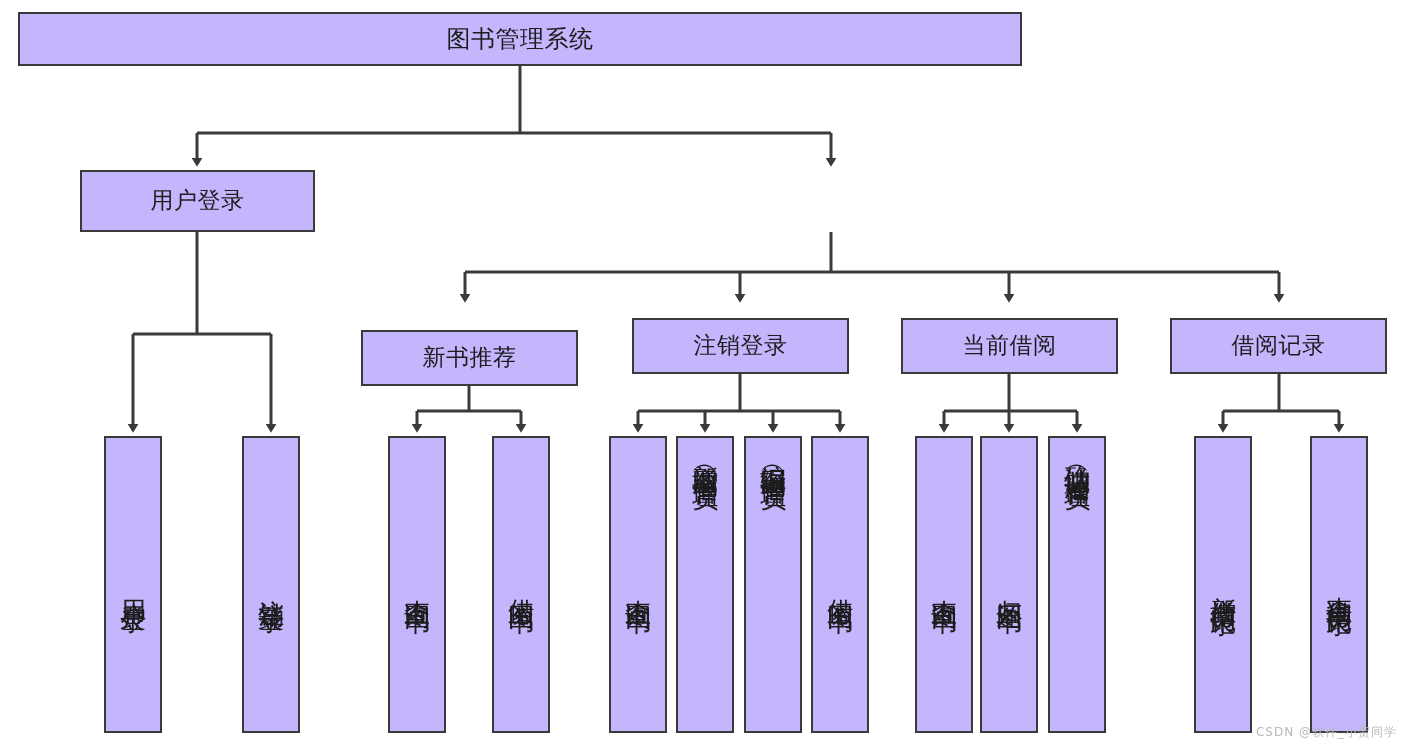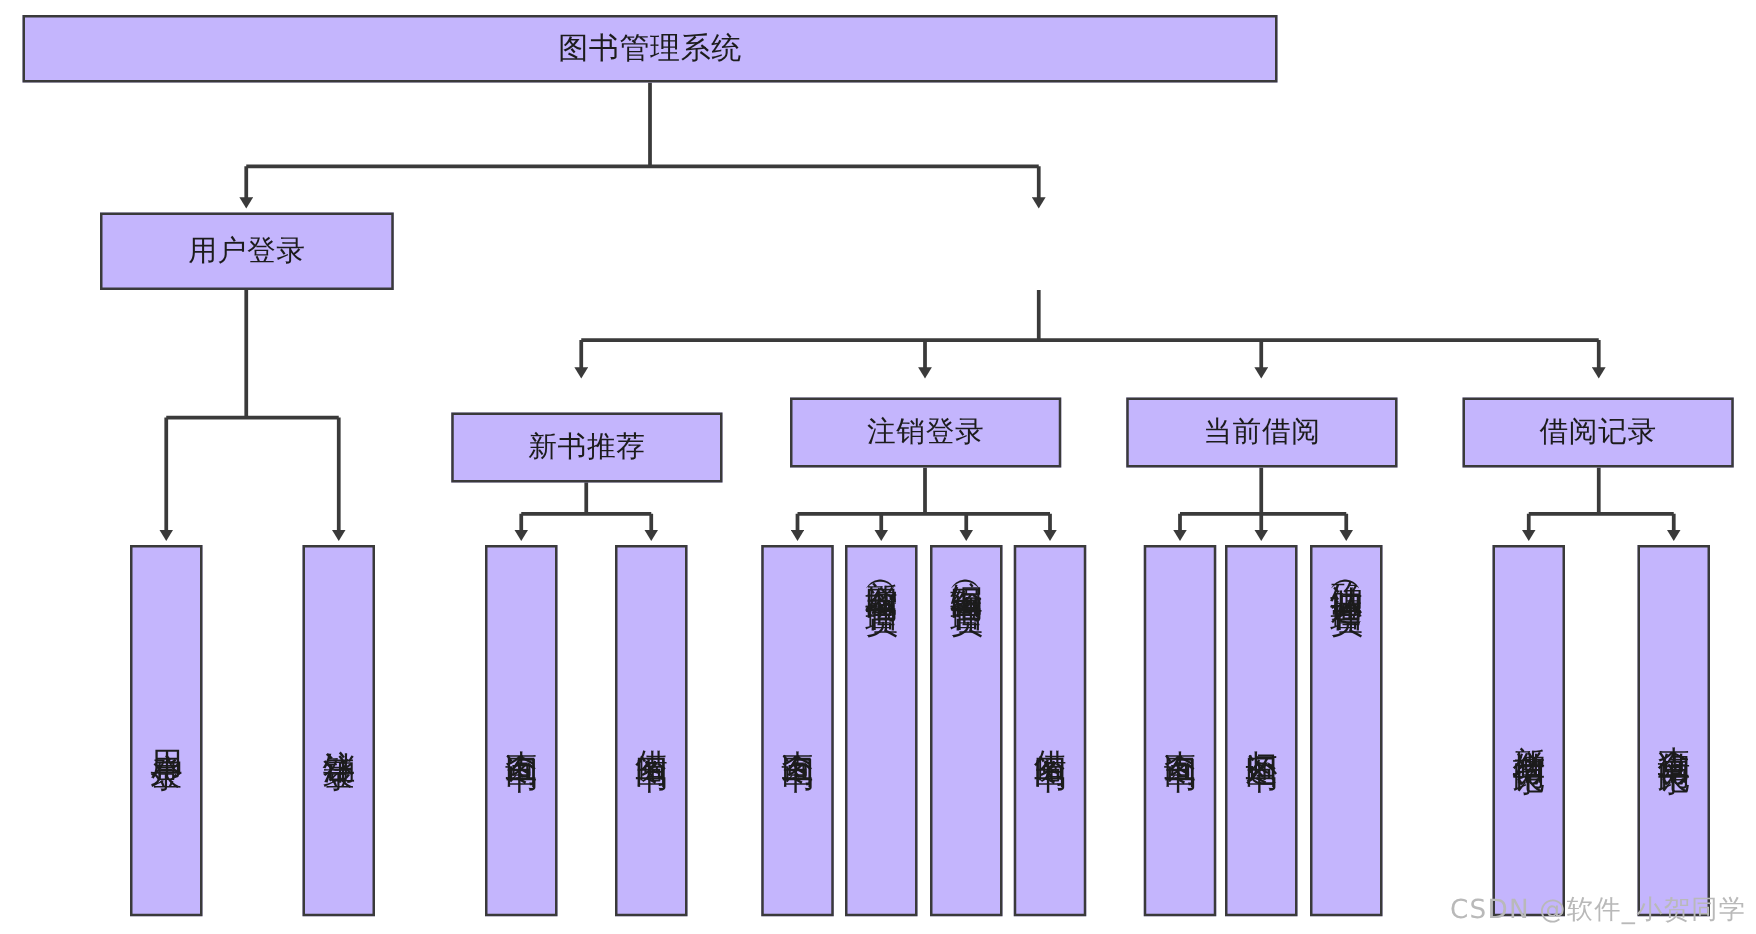--- a/index.html
+++ b/index.html
@@ -67,21 +67,21 @@
     white-space: nowrap;
   }
   
   .node.vert.anchor-mid { align-items: center; }
   .node.vert.anchor-top { align-items: flex-start; }
 
   #watermark {
     position: absolute;
     right: 8px;
     bottom: 6px;
-    font-size: 21px;
+    font-size: 12px;
     color: #b9b9b9;
     letter-spacing: 1px;
     z-index: 3;
     white-space: nowrap;
   }
 </style>
 </head>
 <body>
 
 <div id="diagram">

